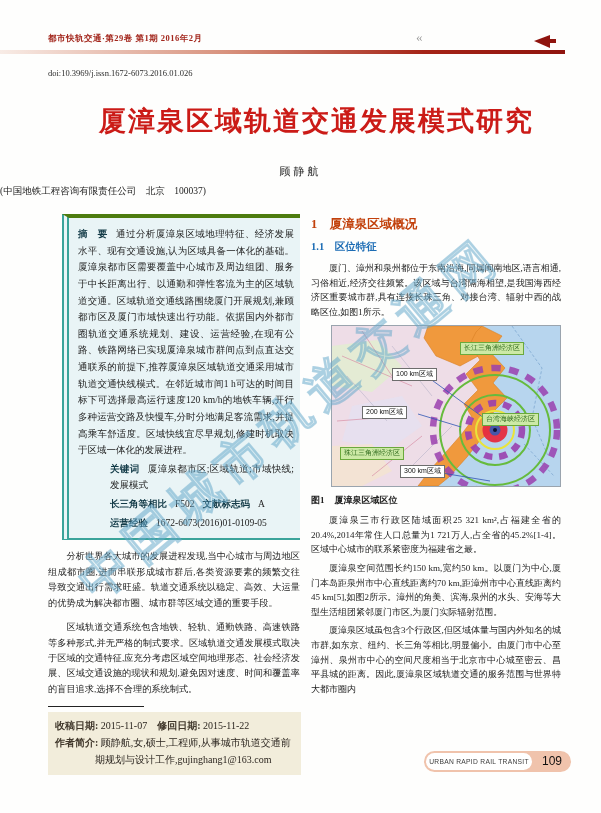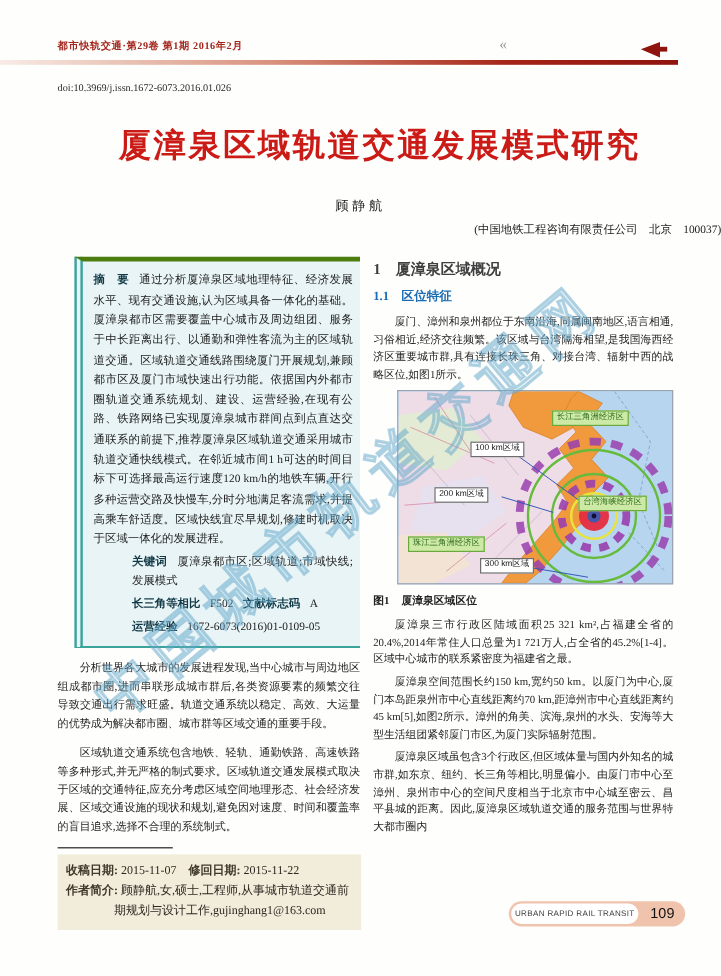--- a/index.html
+++ b/index.html
@@ -14,21 +14,21 @@
        border-top:6px solid transparent;border-bottom:7px solid transparent;border-right:16px solid #8f140e;}
   .corner-triangle::after{content:"";position:absolute;left:12px;top:-2px;width:10px;height:4px;background:#8f140e;}
   .header-rule{position:absolute;left:0;top:50px;width:565px;height:4px;
        background:linear-gradient(90deg,#f8ece6 0%,#d8927d 40%,#a52417 75%,#8f140e 100%);}
   .doi-line{position:absolute;left:48px;top:68px;font-size:8.5px;color:#2a2a2a;}
 
   
   .paper-title{position:absolute;left:16px;top:103px;width:601px;text-align:center;margin:0;
        font-size:27px;font-weight:bold;color:#cb1b17;letter-spacing:2px;}
   .author-name{position:absolute;left:0;top:164px;width:601px;text-align:center;font-size:11px;color:#222;letter-spacing:3px;}
-  .affiliation{position:absolute;left:0;top:185px;width:601px;text-align:right;font-size:9.5px;color:#222;}
+  .affiliation{position:absolute;left:0;top:185px;width:601px;text-align:left;font-size:9.5px;color:#222;}
 
   
   .col-left{position:absolute;left:48px;top:214px;width:252px;}
   .col-right{position:absolute;left:311px;top:214px;width:250px;}
 
   
   .abstract-box{margin-left:14px;box-sizing:border-box;width:238px;background:#e9f4f6;
        border-left:7px double #3aa39a;border-bottom:2px solid #3aa39a;border-top:4px solid #4d7c0f;
        padding:8px 6px 7px 9px;}
   .abstract-box p{margin:0;font-size:9.5px;line-height:1.75;text-align:justify;color:#222;}
@@ -41,21 +41,21 @@
 
   
   .footnote{position:absolute;left:48px;top:706px;width:253px;}
   .fn-rule{width:96px;border-top:1.2px solid #222;margin-bottom:5px;}
   .fn-box{background:#f2eddb;padding:5px 7px 7px 7px;font-size:10px;line-height:1.7;color:#2c2620;}
   .fn-box .fn-line{margin:0;}
   .fn-label{font-weight:bold;color:#41382c;}
   .fn-bio{margin:0;padding-left:40px;text-indent:-40px;}
 
   
-  .sec-heading{margin:2px 0 7px 0;font-size:12.5px;font-weight:bold;color:#404040;}
+  .sec-heading{margin:2px 0 7px 0;font-size:12.5px;font-weight:bold;color:#c2410c;}
   .sub-heading{margin:0 0 7px 0;font-size:10.5px;font-weight:bold;color:#1c6cb4;}
   .col-right .body-para{font-size:9px;line-height:1.62;margin:0 0 4px 0;}
 
   
   .figure-block{margin:6px 0 6px 0;}
   .map{position:relative;width:228px;height:160px;margin-left:20px;border:1px solid #9aa4ae;
        background:#b7d5ee;overflow:hidden;}
   .map svg{position:absolute;inset:0;}
   .map-label{position:absolute;font-family:"Liberation Sans",sans-serif;font-size:7px;line-height:1.2;
        padding:1px 3px;white-space:nowrap;}

